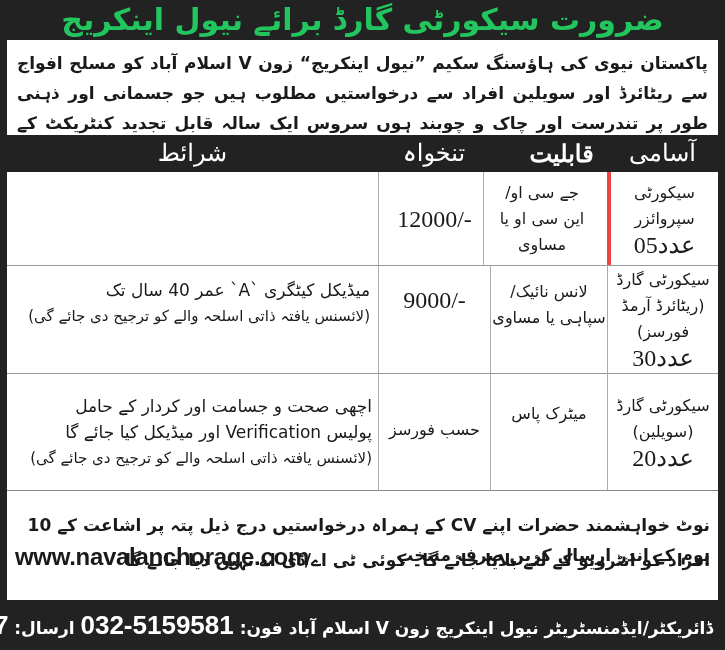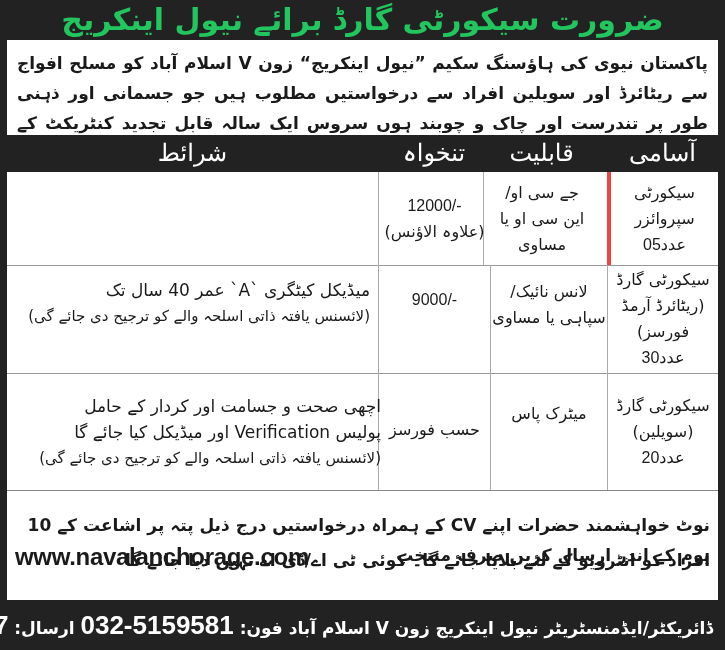--- a/index.html
+++ b/index.html
@@ -9,21 +9,21 @@
   .inner { position:absolute; left:7px; top:40px; width:711px; height:560px; background:#ffffff; }
   .intro { position:absolute; left:0; top:0; width:711px; height:95px; direction:rtl; text-align:justify; font-size:17px; font-weight:bold; line-height:30px; padding:8px 10px 0 10px; box-sizing:border-box; }
   .thead { position:absolute; left:0; top:95px; width:711px; height:37px; background:#222222; color:#ffffff; }
   .th { position:absolute; top:0; height:37px; line-height:37px; text-align:center; direction:rtl; font-size:24px; font-family:"DejaVu Serif", serif; }
   .row { position:absolute; left:0; width:711px; border-bottom:1px solid #999; }
   .cell { position:absolute; top:0; height:100%; box-sizing:border-box; border-left:1px solid #aaa; display:flex; flex-direction:column; justify-content:center; align-items:center; direction:rtl; text-align:center; font-size:16px; line-height:26px; }
   .cell.cond { align-items:flex-start; padding-right:0; padding-left:0; border-left:none; }
   .cond-inner { width:100%; padding:0 8px 0 0; box-sizing:border-box; text-align:right; direction:rtl; }
   .cond-inner div { font-size:15px; }
   .cond-inner .main { font-size:17px; }
-  .num { direction:ltr; font-family:Liberation Sans, sans-serif; font-size:16px; }
+  .num { direction:ltr; font-family:Liberation Serif, serif; font-size:24px; }
   .notes { position:absolute; left:0; top:450px; width:711px; height:110px; direction:rtl; }
   .note-line1 { position:absolute; right:8px; top:20px; width:695px; font-size:17px; font-weight:bold; text-align:right; line-height:30px; }
   .note-line2 { position:absolute; right:8px; top:55px; font-size:17px; font-weight:bold; text-align:right; line-height:30px; }
   .website { position:absolute; left:8px; top:53px; direction:ltr; font-family:"Liberation Sans", sans-serif; font-weight:bold; font-size:24px; color:#1a1a1a; letter-spacing:-0.3px; }
   .footer { position:absolute; left:0; top:600px; width:725px; height:50px; background:#222222; color:#ffffff; direction:rtl; }
   .footer-text { position:absolute; right:12px; top:8px; font-size:17px; font-weight:bold; line-height:34px; white-space:nowrap; }
   .footer-phone { font-family:"Liberation Sans", sans-serif; font-weight:bold; font-size:26px; direction:ltr; unicode-bidi:embed; }
 </style>
 </head>
 <body>
@@ -31,37 +31,36 @@
 <div class="frame"></div>
 
 <div class="title-band">ضرورت سیکورٹی گارڈ برائے نیول اینکریج</div>
 
 <div class="inner">
 
   <div class="intro">پاکستان نیوی کی ہاؤسنگ سکیم ”نیول اینکریج“ زون V اسلام آباد کو مسلح افواج سے ریٹائرڈ اور سویلین افراد سے درخواستیں مطلوب ہیں جو جسمانی اور ذہنی طور پر تندرست اور چاک و چوبند ہوں سروس ایک سالہ قابل تجدید کنٹریکٹ کے بنیاد پر ہوگی ڈیوٹی 8 گھنٹے اور وردی مفت دی جائے گی۔</div>
 
   <div class="thead">
     <div class="th" style="left:600px;width:111px;">آسامی</div>
-    <div class="th" style="left:476px;width:117px;">قابلیت</div>
+    <div class="th" style="left:496px;width:117px;font-weight:bold;">قابلیت</div>
     <div class="th" style="left:371px;width:112px;">تنخواہ</div>
     <div class="th" style="left:0;width:371px;">شرائط</div>
   </div>
 
   <div class="row" style="top:132px;height:93px;">
     <div class="cell" style="left:600px;width:111px;border-left:4px solid #ef4444;">
       <div>سیکورٹی سپروائزر</div>
       <div class="num">05عدد</div>
     </div>
     <div class="cell" style="left:465px;width:117px;margin-left:11px;">
       <div>جے سی او/</div>
       <div>این سی او یا مساوی</div>
     </div>
     <div class="cell" style="left:371px;width:112px;">
       <div class="num">12000/-</div>
-      <div>(علاوہ الاؤنس)</div>
     </div>
   </div>
 
   <div class="row" style="top:225px;height:108px;">
     <div class="cell" style="left:600px;width:111px;border-left:1px solid #aaa;">
       <div>سیکورٹی گارڈ</div>
       <div>(ریٹائرڈ آرمڈ فورسز)</div>
       <div class="num">30عدد</div>
     </div>
     <div class="cell" style="left:483px;width:117px;justify-content:flex-start;padding-top:14px;">
@@ -84,21 +83,21 @@
       <div>سیکورٹی گارڈ</div>
       <div>(سویلین)</div>
       <div class="num">20عدد</div>
     </div>
     <div class="cell" style="left:483px;width:117px;justify-content:flex-start;padding-top:28px;">
       <div>میٹرک پاس</div>
     </div>
     <div class="cell" style="left:371px;width:112px;justify-content:flex-start;padding-top:44px;">
       <div>حسب فورسز</div>
     </div>
-    <div class="cell cond" style="left:11px;width:371px;align-items:flex-end;">
+    <div class="cell cond" style="left:2px;width:371px;align-items:flex-end;">
       <div class="cond-inner">
         <div class="main">اچھی صحت و جسامت اور کردار کے حامل</div>
         <div class="main">پولیس Verification اور میڈیکل کیا جائے گا</div>
         <div>(لائسنس یافتہ ذاتی اسلحہ والے کو ترجیح دی جائے گی)</div>
       </div>
     </div>
   </div>
 
   <div style="position:absolute;left:0;top:450px;width:711px;height:1px;background:#888;"></div>
 

